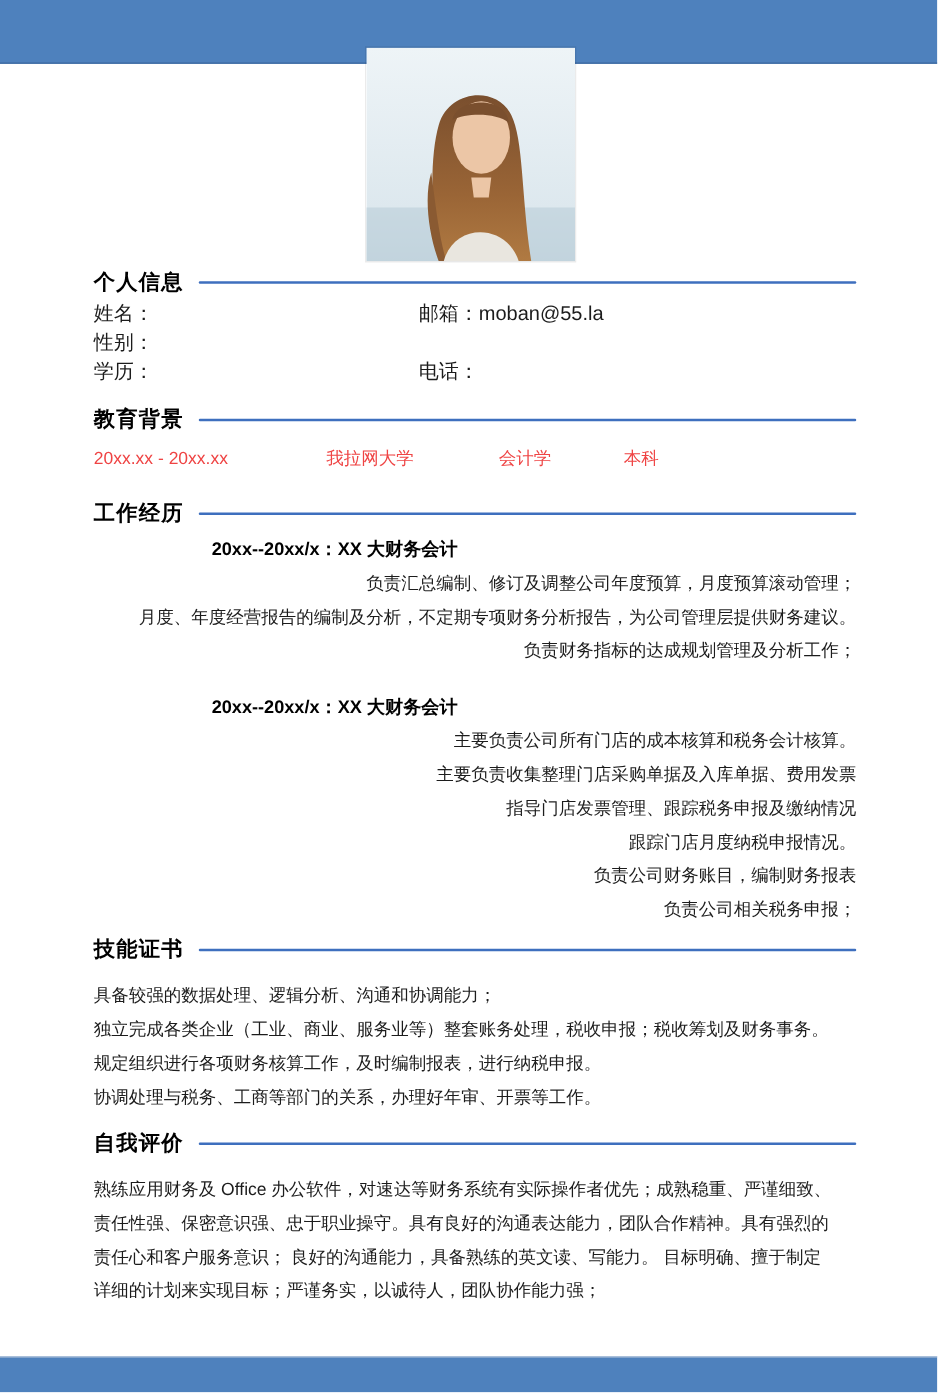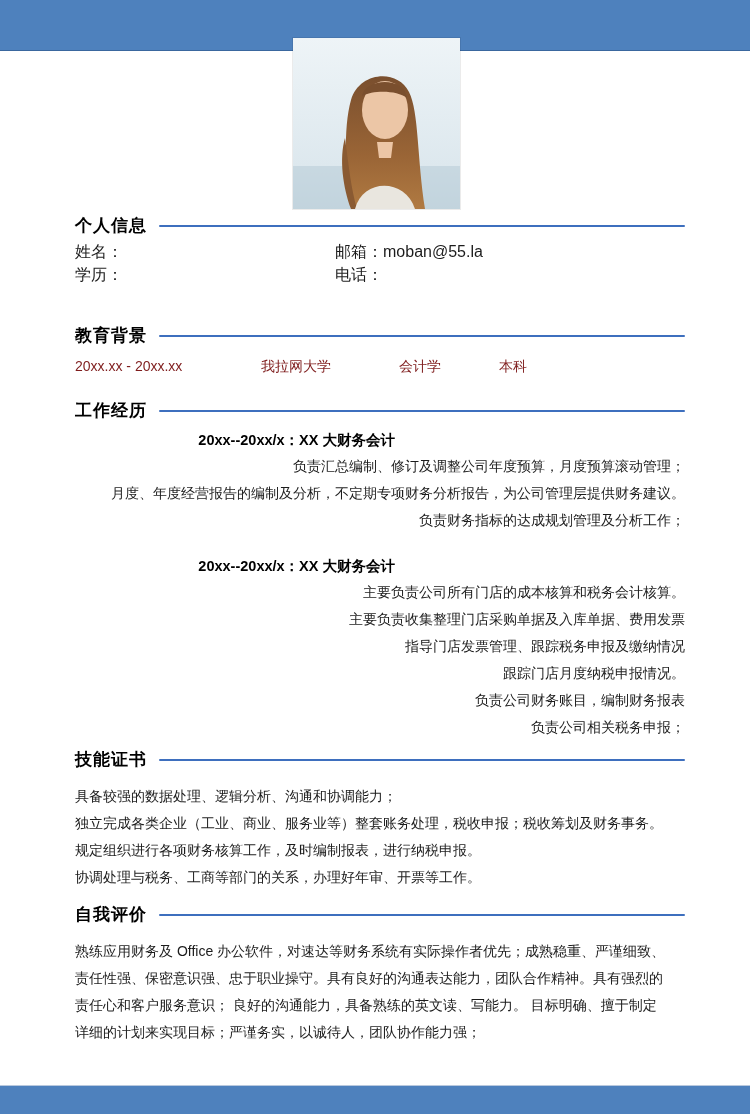--- a/index.html
+++ b/index.html
@@ -61,29 +61,29 @@
     background:var(--line);
     margin-left:12px;
     border-radius:1px;
   }
   
   .pi-rows{margin-top:3px;}
   .pi-row{display:flex;line-height:23px;font-size:16px;color:#1c1c1c;}
   .pi-left{width:260px;}
   .pi-right{flex:1;}
   
-  .edu-row{display:flex;font-size:14px;color:#7f1d1d;line-height:20px;margin-top:9px;}
+  .edu-row{display:flex;font-size:14px;color:#ef4444;line-height:20px;margin-top:9px;}
   .edu-period{width:186px;}
   .edu-school{width:138px;}
   .edu-major{width:100px;}
   
   .job{margin-top:6px;}
   .job + .job{margin-top:20px;}
   .job-head{display:flex;font-size:14.5px;font-weight:700;color:#000;line-height:25px;}
-  .job-head .jh-left{width:233px;margin-left:29px;}
+  .job-head .jh-left{width:233px;}
   .duty,.skill-item,.eval-line{
     font-size:14px;color:#1c1c1c;line-height:27px;
   }
   .skills-list,.eval-body{margin-top:12px;}
 </style>
 </head>
 <body>
 
 <div class="page" style="--accent:#4e81bd; --line:#3e6fbe;">
 
@@ -120,20 +120,21 @@
     <div class="sec-head">
       <span class="sec-title">个人信息</span>
       <span class="sec-line"></span>
     </div>
     <div class="pi-rows">
       <div class="pi-row">
         <span class="pi-left">姓名：</span>
         <span class="pi-right">邮箱：moban@55.la</span>
       </div>
       <div class="pi-row">
+        <span class="pi-left">性别：</span>
       </div>
       <div class="pi-row">
         <span class="pi-left">学历：</span>
         <span class="pi-right">电话：</span>
       </div>
     </div>
   </div>
 
   <div class="section" style="top:325px;">
     <div class="sec-head">

